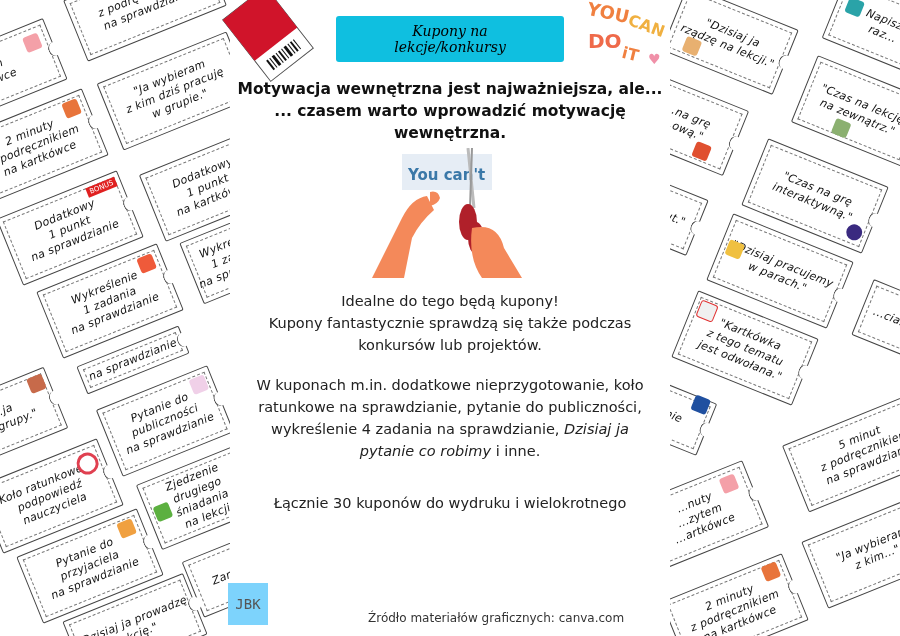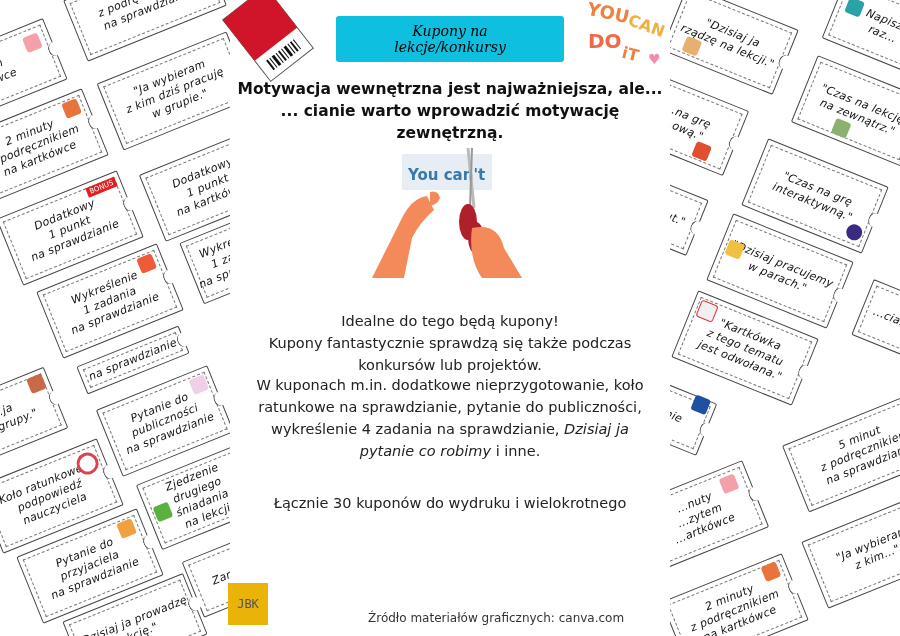--- a/index.html
+++ b/index.html
@@ -15,22 +15,22 @@
   .ticket .t{position:relative;font-family:"DejaVu Sans",sans-serif;font-size:11px;line-height:14px;color:#111;white-space:pre-line;font-style:italic;letter-spacing:0.3px;}
   .ticket .ico{position:absolute;width:16px;height:16px;border-radius:3px;}
   .center{position:absolute;left:230px;top:0;width:440px;height:636px;background:#fff;}
   .title-box{position:absolute;left:336px;top:16px;width:228px;height:46px;background:#0fbfe0;border-radius:3px;
              display:flex;flex-direction:column;align-items:center;justify-content:center;}
   .title-box span{font-family:"DejaVu Serif",serif;font-style:italic;font-size:14px;line-height:16px;color:#000000;}
   .headline{position:absolute;left:230px;width:440px;top:78px;text-align:center;font-family:"DejaVu Sans",sans-serif;
             font-weight:bold;font-size:15.5px;line-height:22px;color:#111;}
   .body-text{position:absolute;left:230px;width:440px;text-align:center;font-family:"DejaVu Sans",sans-serif;font-size:14.5px;line-height:22px;color:#222;}
   .footer{position:absolute;left:368px;top:611px;font-family:"DejaVu Sans",sans-serif;font-size:12px;color:#333;}
-  .logo{position:absolute;left:228px;top:583px;width:40px;height:42px;background:#eab308;display:flex;align-items:center;justify-content:center;
-        font-family:"DejaVu Sans Mono",monospace;font-size:12px;color:#555;}
+  .logo{position:absolute;left:228px;top:583px;width:40px;height:42px;background:#7dd3fc;display:flex;align-items:center;justify-content:center;
+        font-family:"DejaVu Sans Mono",monospace;font-size:14px;color:#555;}
   .ticket-graphic{position:absolute;left:240px;top:-6px;width:56px;height:80px;transform:rotate(-38deg);}
   .you-can{position:absolute;left:582px;top:0;width:88px;height:72px;}
   .scissors{position:absolute;left:372px;top:148px;width:156px;height:130px;}
 </style>
 </head>
 <body>
 
 <div class="side left">
   <div class="ticket" style="left:70px;top:-30px;width:150px;height:66px;transform:rotate(-22deg);">
       <span class="t">z podręcznikiem
@@ -212,37 +212,37 @@
 <svg class="you-can" viewBox="0 0 88 72">
   <text x="4" y="22" font-family="DejaVu Sans, sans-serif" font-weight="bold" font-size="18" fill="#f08040" transform="rotate(12 40 20)">YOU</text>
   <text x="44" y="30" font-family="DejaVu Sans, sans-serif" font-weight="bold" font-size="16" fill="#f0b040" transform="rotate(20 60 30)">CAN</text>
   <text x="6" y="48" font-family="DejaVu Sans, sans-serif" font-weight="bold" font-size="20" fill="#ef6a4a">DO</text>
   <text x="40" y="60" font-family="DejaVu Sans, sans-serif" font-weight="bold" font-size="16" fill="#f08040" transform="rotate(14 50 55)">iT</text>
   <text x="66" y="64" font-family="DejaVu Sans, sans-serif" font-size="14" fill="#f090a8">♥</text>
 </svg>
 
 <div class="headline">
   <div>Motywacja wewnętrzna jest najważniejsza, ale...</div>
-  <div>... cianie warto wprowadzić motywację</div>
-  <div>zewnętrzną.</div>
+  <div>... czasem warto wprowadzić motywację</div>
+  <div>wewnętrzna.</div>
 </div>
 
 <svg class="scissors" viewBox="0 0 156 130">
   <rect x="30" y="6" width="90" height="36" fill="#e6edf5"></rect>
   <text x="36" y="32" font-family="DejaVu Sans, sans-serif" font-weight="bold" font-size="15" fill="#3a78a8">You can't</text>
   <path d="M0 130 L30 70 Q40 50 55 48 L62 62 Q48 74 40 90 L32 130 Z" fill="#f4895a"></path>
   <path d="M58 44 q8 -2 10 6 q-2 6 -10 8 z" fill="#f4895a"></path>
   <path d="M96 0 L102 60" stroke="#bbb" stroke-width="3"></path>
   <path d="M100 0 L98 60" stroke="#999" stroke-width="2"></path>
   <ellipse cx="96" cy="74" rx="9" ry="18" fill="#b0202a"></ellipse>
   <ellipse cx="104" cy="90" rx="8" ry="16" fill="#b0202a"></ellipse>
   <path d="M100 80 Q126 74 132 100 L150 130 L110 130 Q96 110 100 80 Z" fill="#f4895a"></path>
 </svg>
 
-<div class="body-text" style="top:290px;margin-top:20px;">
+<div class="body-text" style="top:290px;">
   <div>Idealne do tego będą kupony!</div>
   <div>Kupony fantastycznie sprawdzą się także podczas</div>
   <div>konkursów lub projektów.</div>
 </div>
 <div class="body-text" style="top:374px;">
   <div>W kuponach m.in. dodatkowe nieprzygotowanie, koło</div>
   <div>ratunkowe na sprawdzianie, pytanie do publiczności,</div>
   <div><span>wykreślenie 4 zadania na sprawdzianie, </span><i>Dzisiaj ja</i></div>
   <div><i>pytanie  co robimy</i><span> i inne.</span></div>
 </div>

